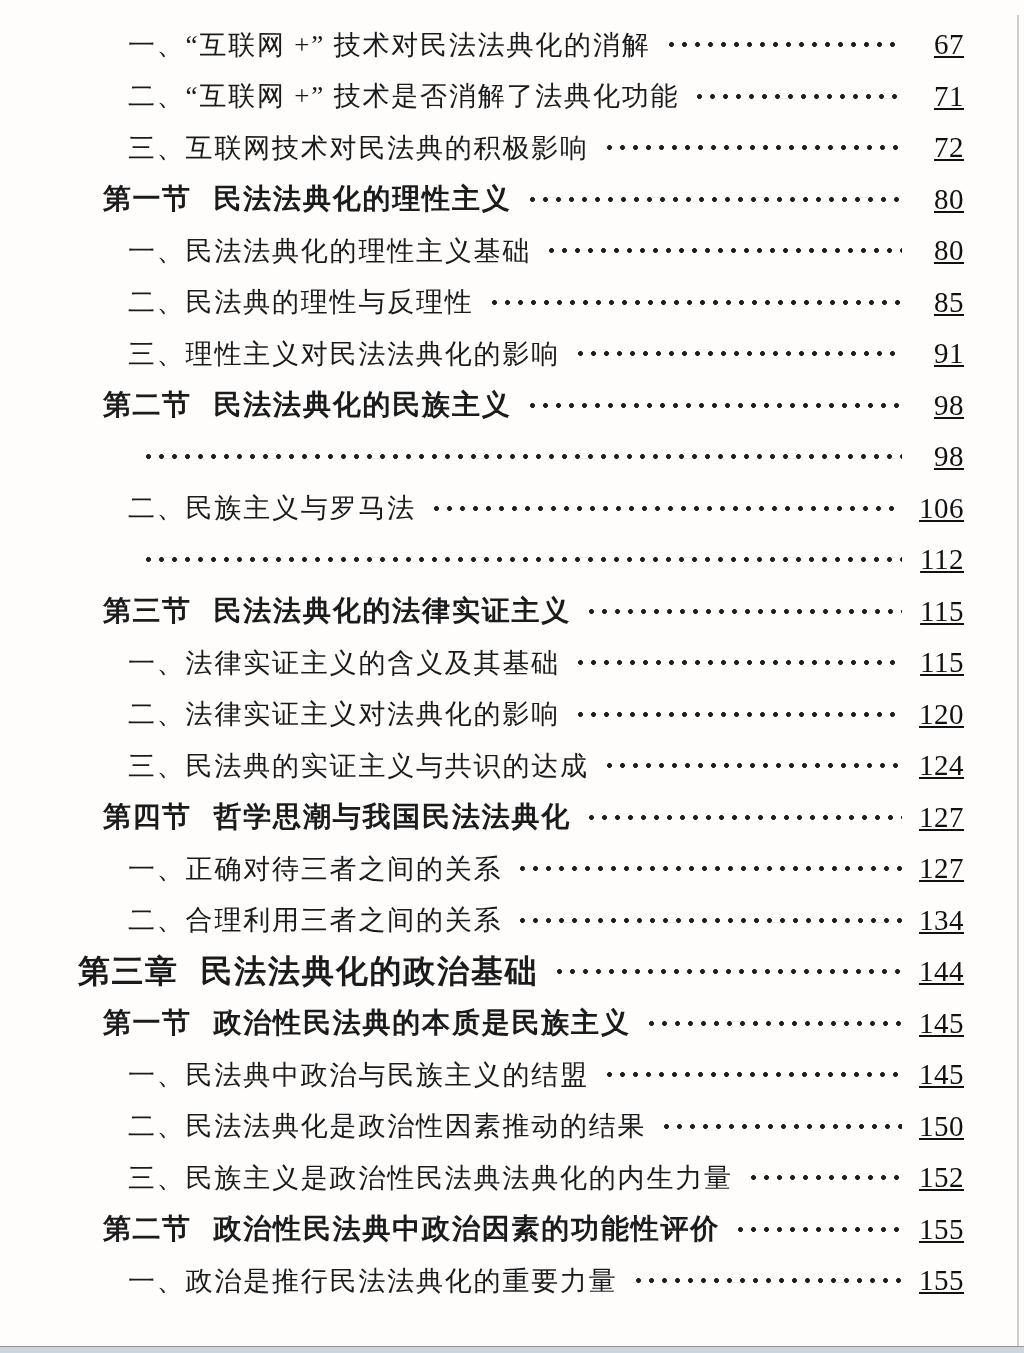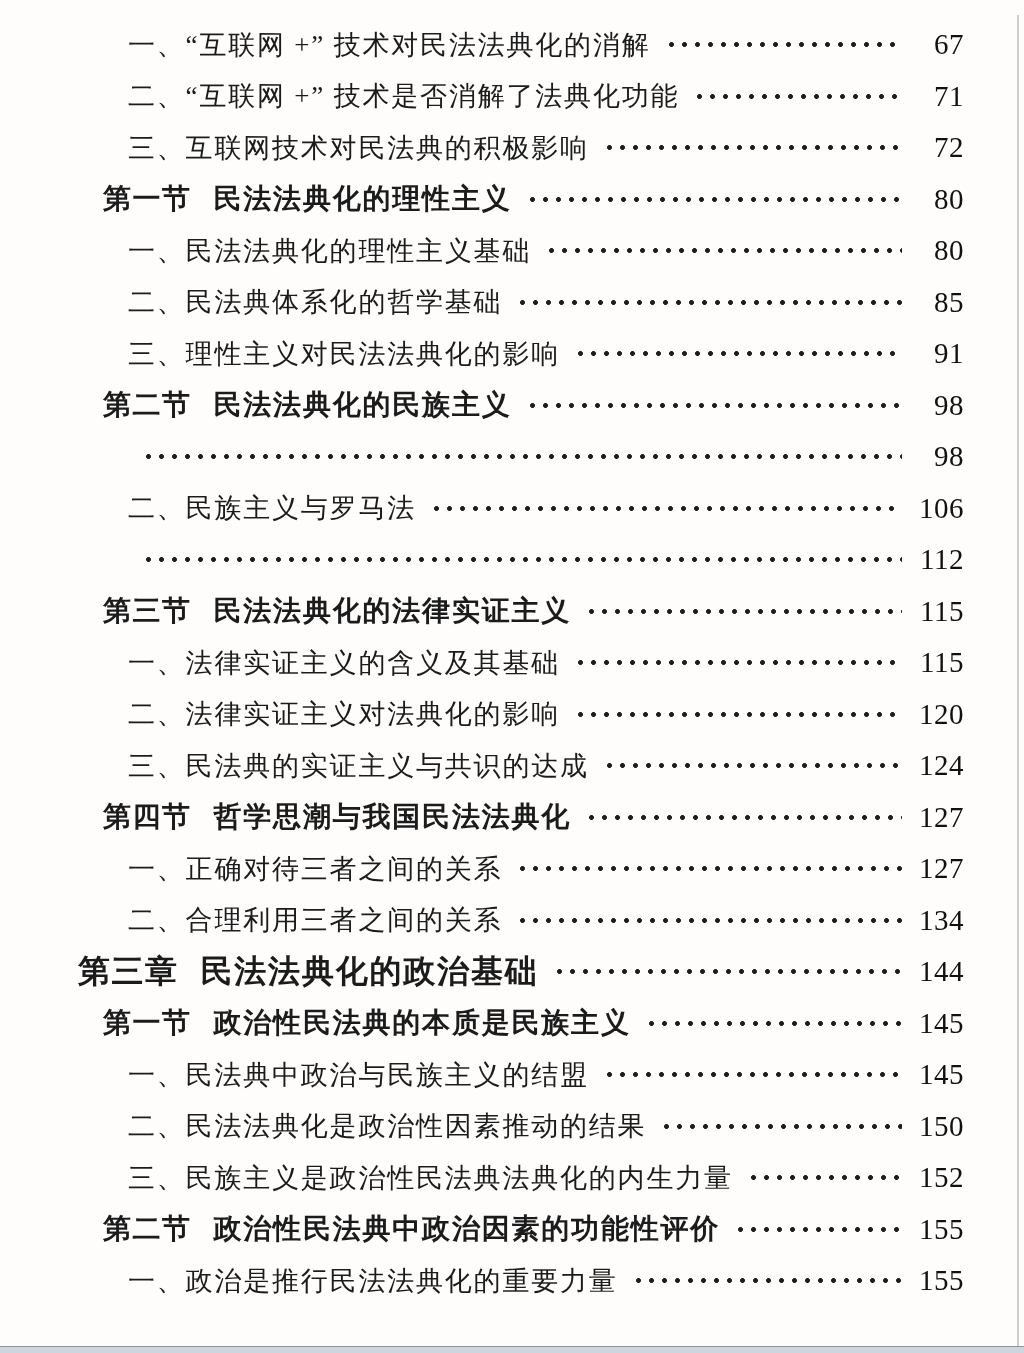--- a/index.html
+++ b/index.html
@@ -70,20 +70,21 @@
     background-position: left center;
   }
   .pagenum {
     min-width: 52px;
     text-align: right;
     font-family: "Liberation Serif", "DejaVu Serif", serif;
     font-weight: 500;
     font-size: 29px;
     letter-spacing: 0.5px;
     color: #111111;
+    text-decoration: underline;
   }
   .edge-right {
     position: absolute;
     top: 15px;
     bottom: 7px;
     left: 1017px;
     width: 2px;
     background: rgba(110, 110, 110, 0.32);
   }
   .edge-bottom {
@@ -128,21 +129,21 @@
       <span class="pagenum">80</span>
     </div>
 
     <div class="row item">
       <span class="text">一、民法法典化的理性主义基础</span>
       <span class="leader"></span>
       <span class="pagenum">80</span>
     </div>
 
     <div class="row item">
-      <span class="text">二、民法典体系化的哲学基础</span>
+      <span class="text">二、民法典的理性与反理性</span>
       <span class="leader"></span>
       <span class="pagenum">85</span>
     </div>
 
     <div class="row item">
       <span class="text">三、理性主义对民法法典化的影响</span>
       <span class="leader"></span>
       <span class="pagenum">91</span>
     </div>
 

